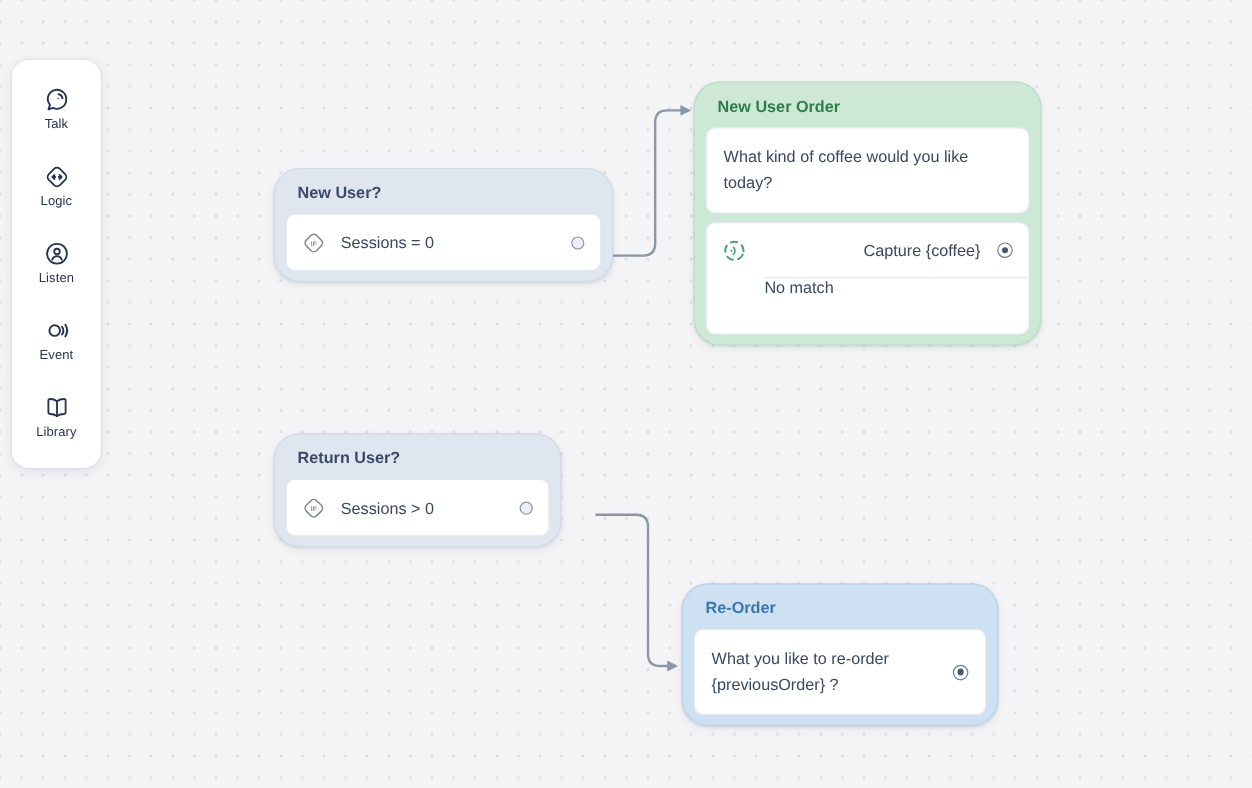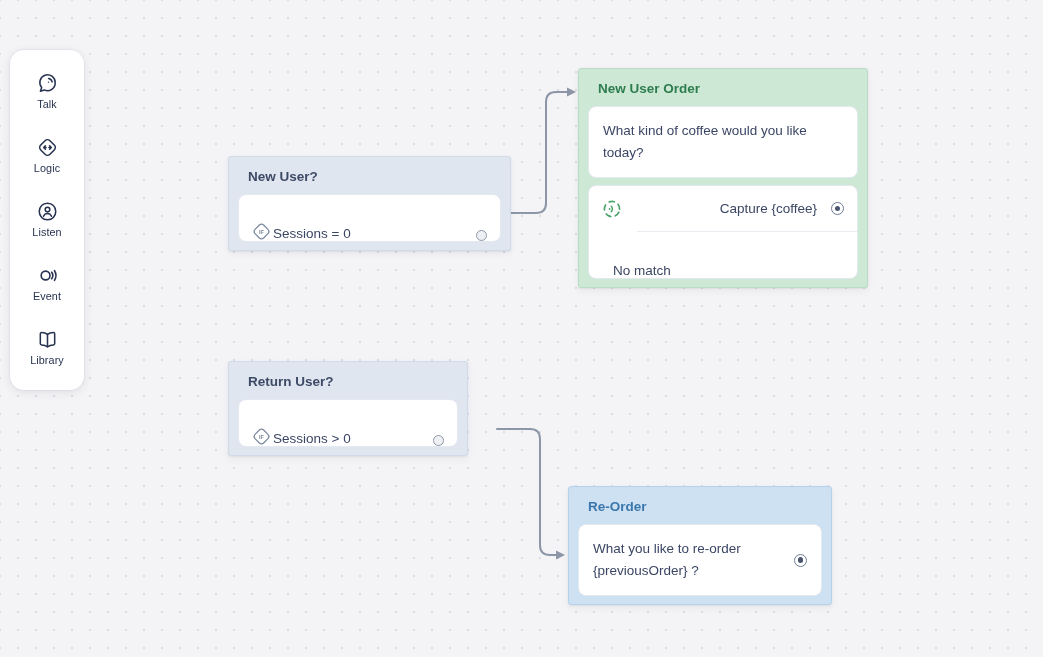--- a/index.html
+++ b/index.html
@@ -30,46 +30,46 @@
     height:64px; display:flex; flex-direction:column;
     align-items:center; justify-content:center; gap:3px;
     cursor:pointer;
   }
   .sb-icon { width:23px; height:23px; display:block; }
   .sb-icon svg { width:100%; height:100%; display:block; }
   .sb-label { font-size:10.8px; font-weight:500; color:#273350; letter-spacing:.1px; }
 
   
   .node {
-    position:absolute; border-radius:3px; padding:0 9px 8px;
+    position:absolute; border-radius:22px; padding:0 9px 8px;
     box-shadow:0 1px 2px rgba(20,30,60,.07), 0 3px 8px rgba(20,30,60,.05);
   }
   .node-title { font-size:13.5px; font-weight:600; padding:12px 10px 10px; }
   .node.neutral { background:#dfe6f0; border:1px solid #d0dae8; }
   .node.neutral .node-title { color:#3d4a66; }
   .node.green { background:#cde8d5; border:1px solid #b8dcc4; }
   .node.green .node-title { color:#2e7d4e; }
   .node.blue { background:#cde1f2; border:1px solid #b6d2ea; }
   .node.blue .node-title { color:#3b77ad; }
 
   .card {
     background:#ffffff; border-radius:8px; border:1px solid #e4e8ef;
     font-size:13.5px; color:#3b4664;
   }
   .card + .card { margin-top:7px; }
 
-  .step-row { display:flex; align-items:flex-end; gap:2px; padding:0 13px; height:48px; }
+  .step-row { display:flex; align-items:center; gap:13px; padding:0 13px; height:48px; }
   .step-row .step-text { flex:1; }
   .msg-card { display:flex; align-items:flex-start; padding:13px 14px; line-height:22px; }
   .msg-card .msg-text { flex:1; }
 
   .capture-row { display:flex; align-items:center; gap:14px; padding:0 13px; height:45px;text-align:right; }
   .capture-row .step-text { flex:1; }
   .row-divider { height:1px; background:#e9ecf1; margin-left:48px; }
-  .nomatch-row { display:flex; align-items:flex-end; height:46px; padding-left:24px; }
+  .nomatch-row { display:flex; align-items:flex-start; height:46px; padding-left:48px; }
 
   
   .port { flex:0 0 auto; border-radius:50%; cursor:crosshair; }
   .port.ring { width:11px; height:11px; border:1.6px solid #8e98a8; background:#eef0f4; }
   .port.target { position:relative; width:13px; height:13px; border:1.6px solid #6f7c96; background:#ffffff; }
   .port.target::after { content:""; position:absolute; inset:2.8px; border-radius:50%; background:#4a5670; }
   .blue .port.target, .node.blue .port.target { align-self:center; }
 
   .if-icon { width:19px; height:19px; flex:0 0 auto; }
   .if-icon svg, .capture-icon svg { display:block; width:100%; height:100%; }
@@ -134,21 +134,21 @@
       <span class="sb-icon">
         <svg viewBox="0 0 24 24" fill="none" stroke="#273350" stroke-width="1.6" stroke-linecap="round" stroke-linejoin="round">
           <path d="M12 6.6C10.4 5.3 8.4 4.7 5.9 4.7c-.8 0-1.4.6-1.4 1.4v10.2c0 .8.6 1.4 1.4 1.4 2.5 0 4.5.6 6.1 1.9 1.6-1.3 3.6-1.9 6.1-1.9.8 0 1.4-.6 1.4-1.4V6.1c0-.8-.6-1.4-1.4-1.4-2.5 0-4.5.6-6.1 1.9z"></path>
           <path d="M12 6.6v13"></path>
         </svg>
       </span>
       <span class="sb-label">Library</span>
     </div>
   </aside>
 
-  <div class="node neutral" style="left:228px; top:156px; width:283px;">
+  <div class="node neutral" style="left:228px; top:140px; width:283px;">
     <div class="node-title">New User?</div>
     <div class="card step-row">
       <span class="if-icon">
         <svg viewBox="0 0 19 19">
           <rect x="3.4" y="3.4" width="12.2" height="12.2" rx="3.4" transform="rotate(45 9.5 9.5)" fill="none" stroke="#7e8aa0" stroke-width="1.3"></rect>
           <text x="9.5" y="11.6" text-anchor="middle" font-size="5.6" font-weight="bold" font-family="Liberation Sans, sans-serif" fill="#7e8aa0">IF</text>
         </svg>
       </span>
       <span class="step-text">Sessions = 0</span>
       <span class="port ring"></span>

